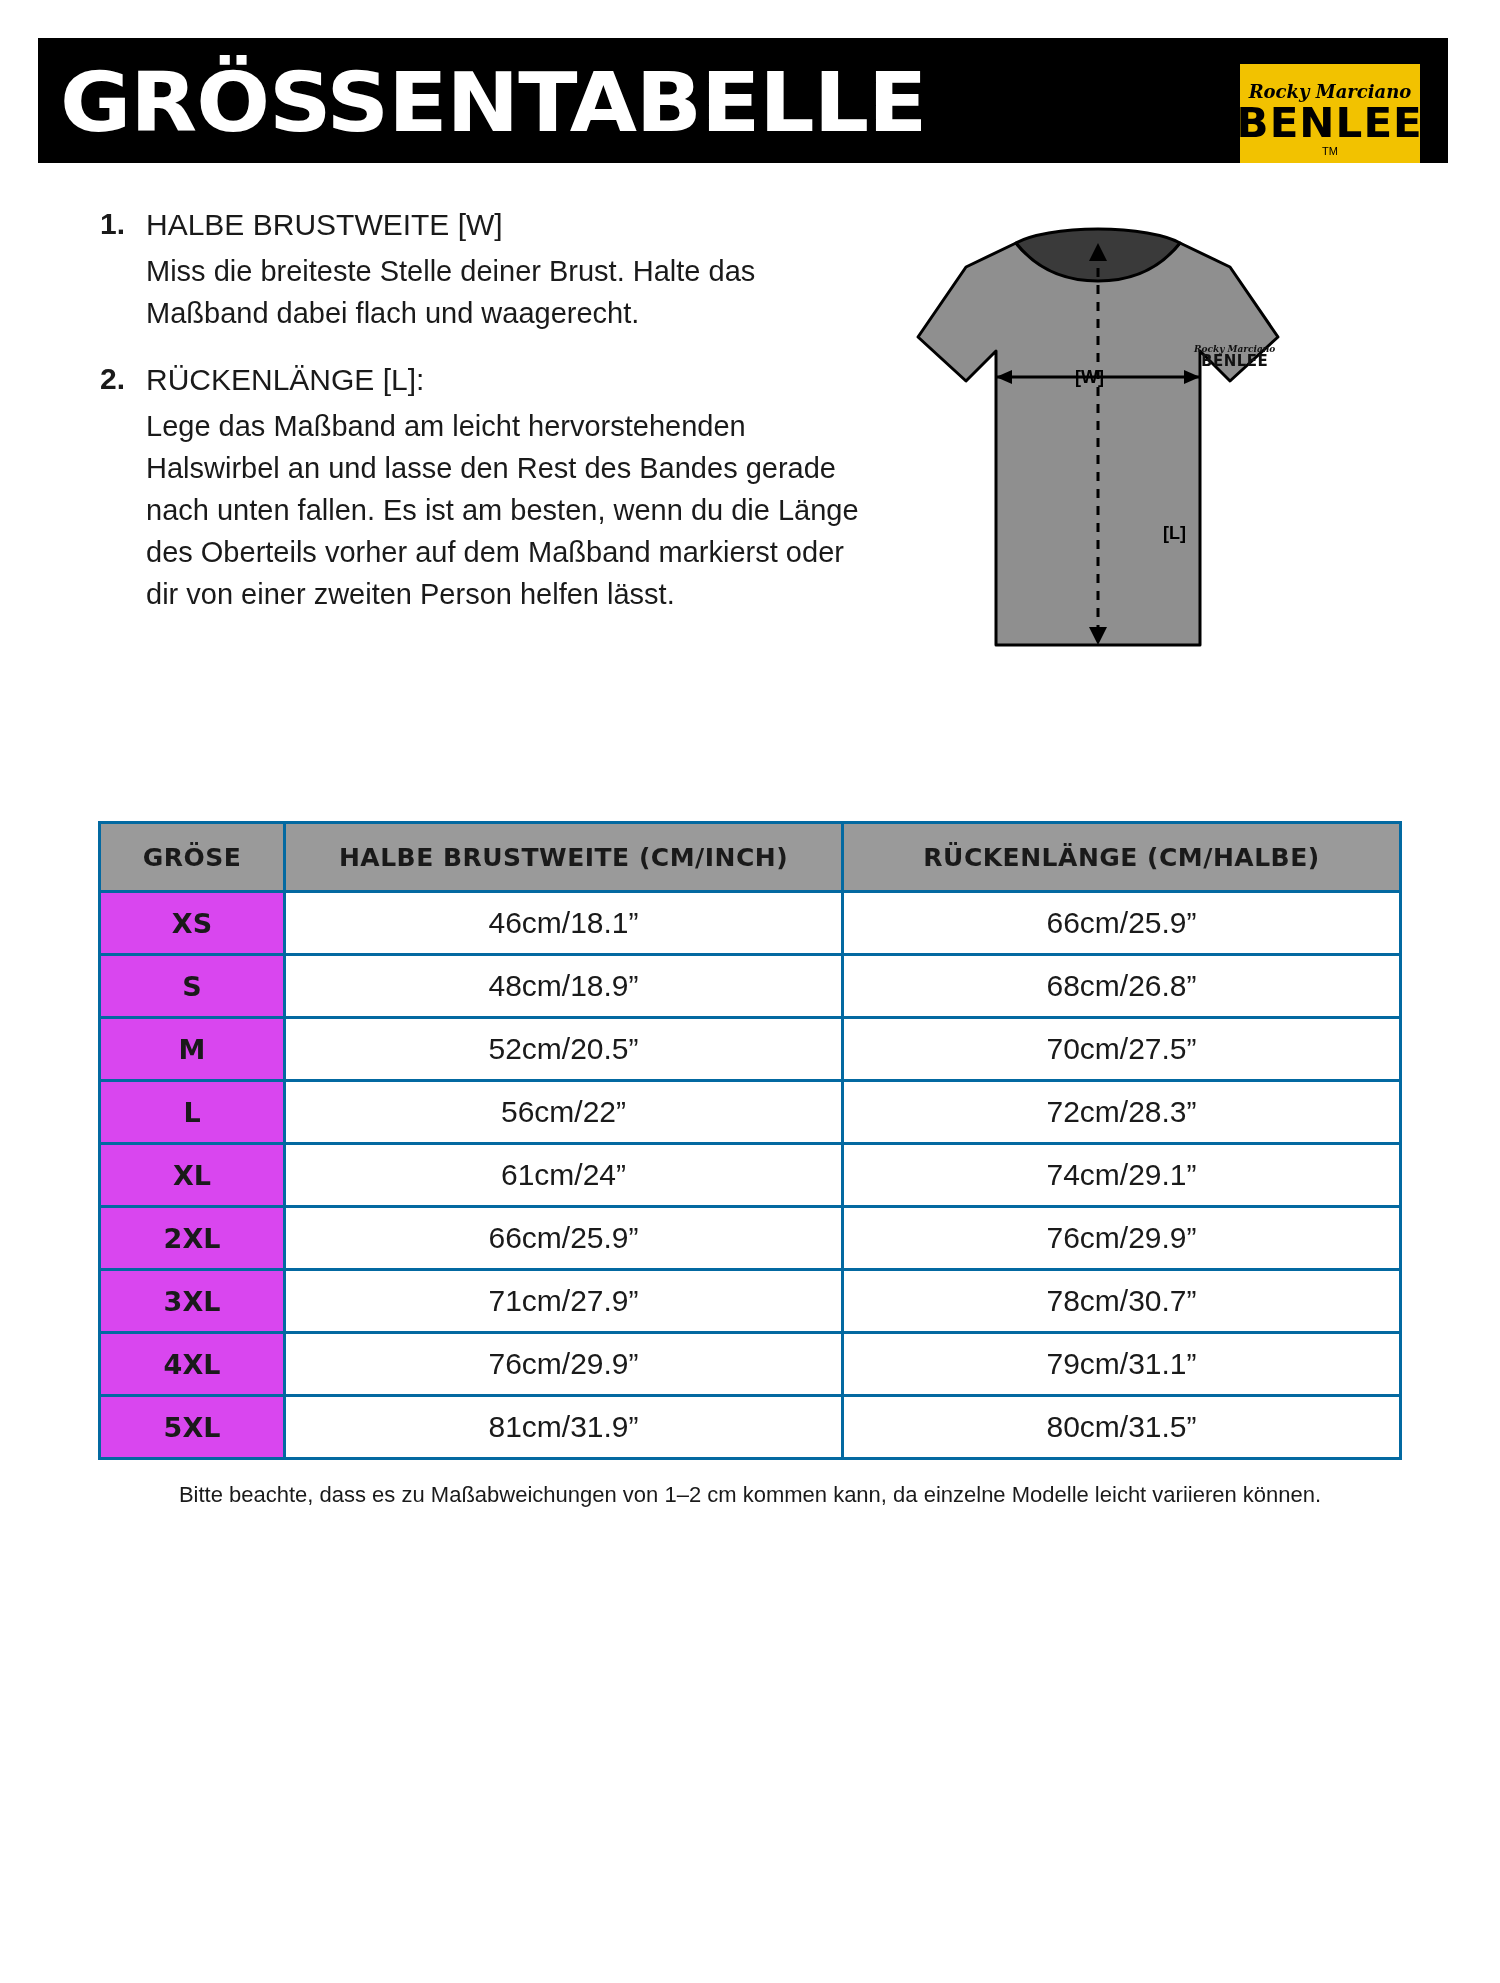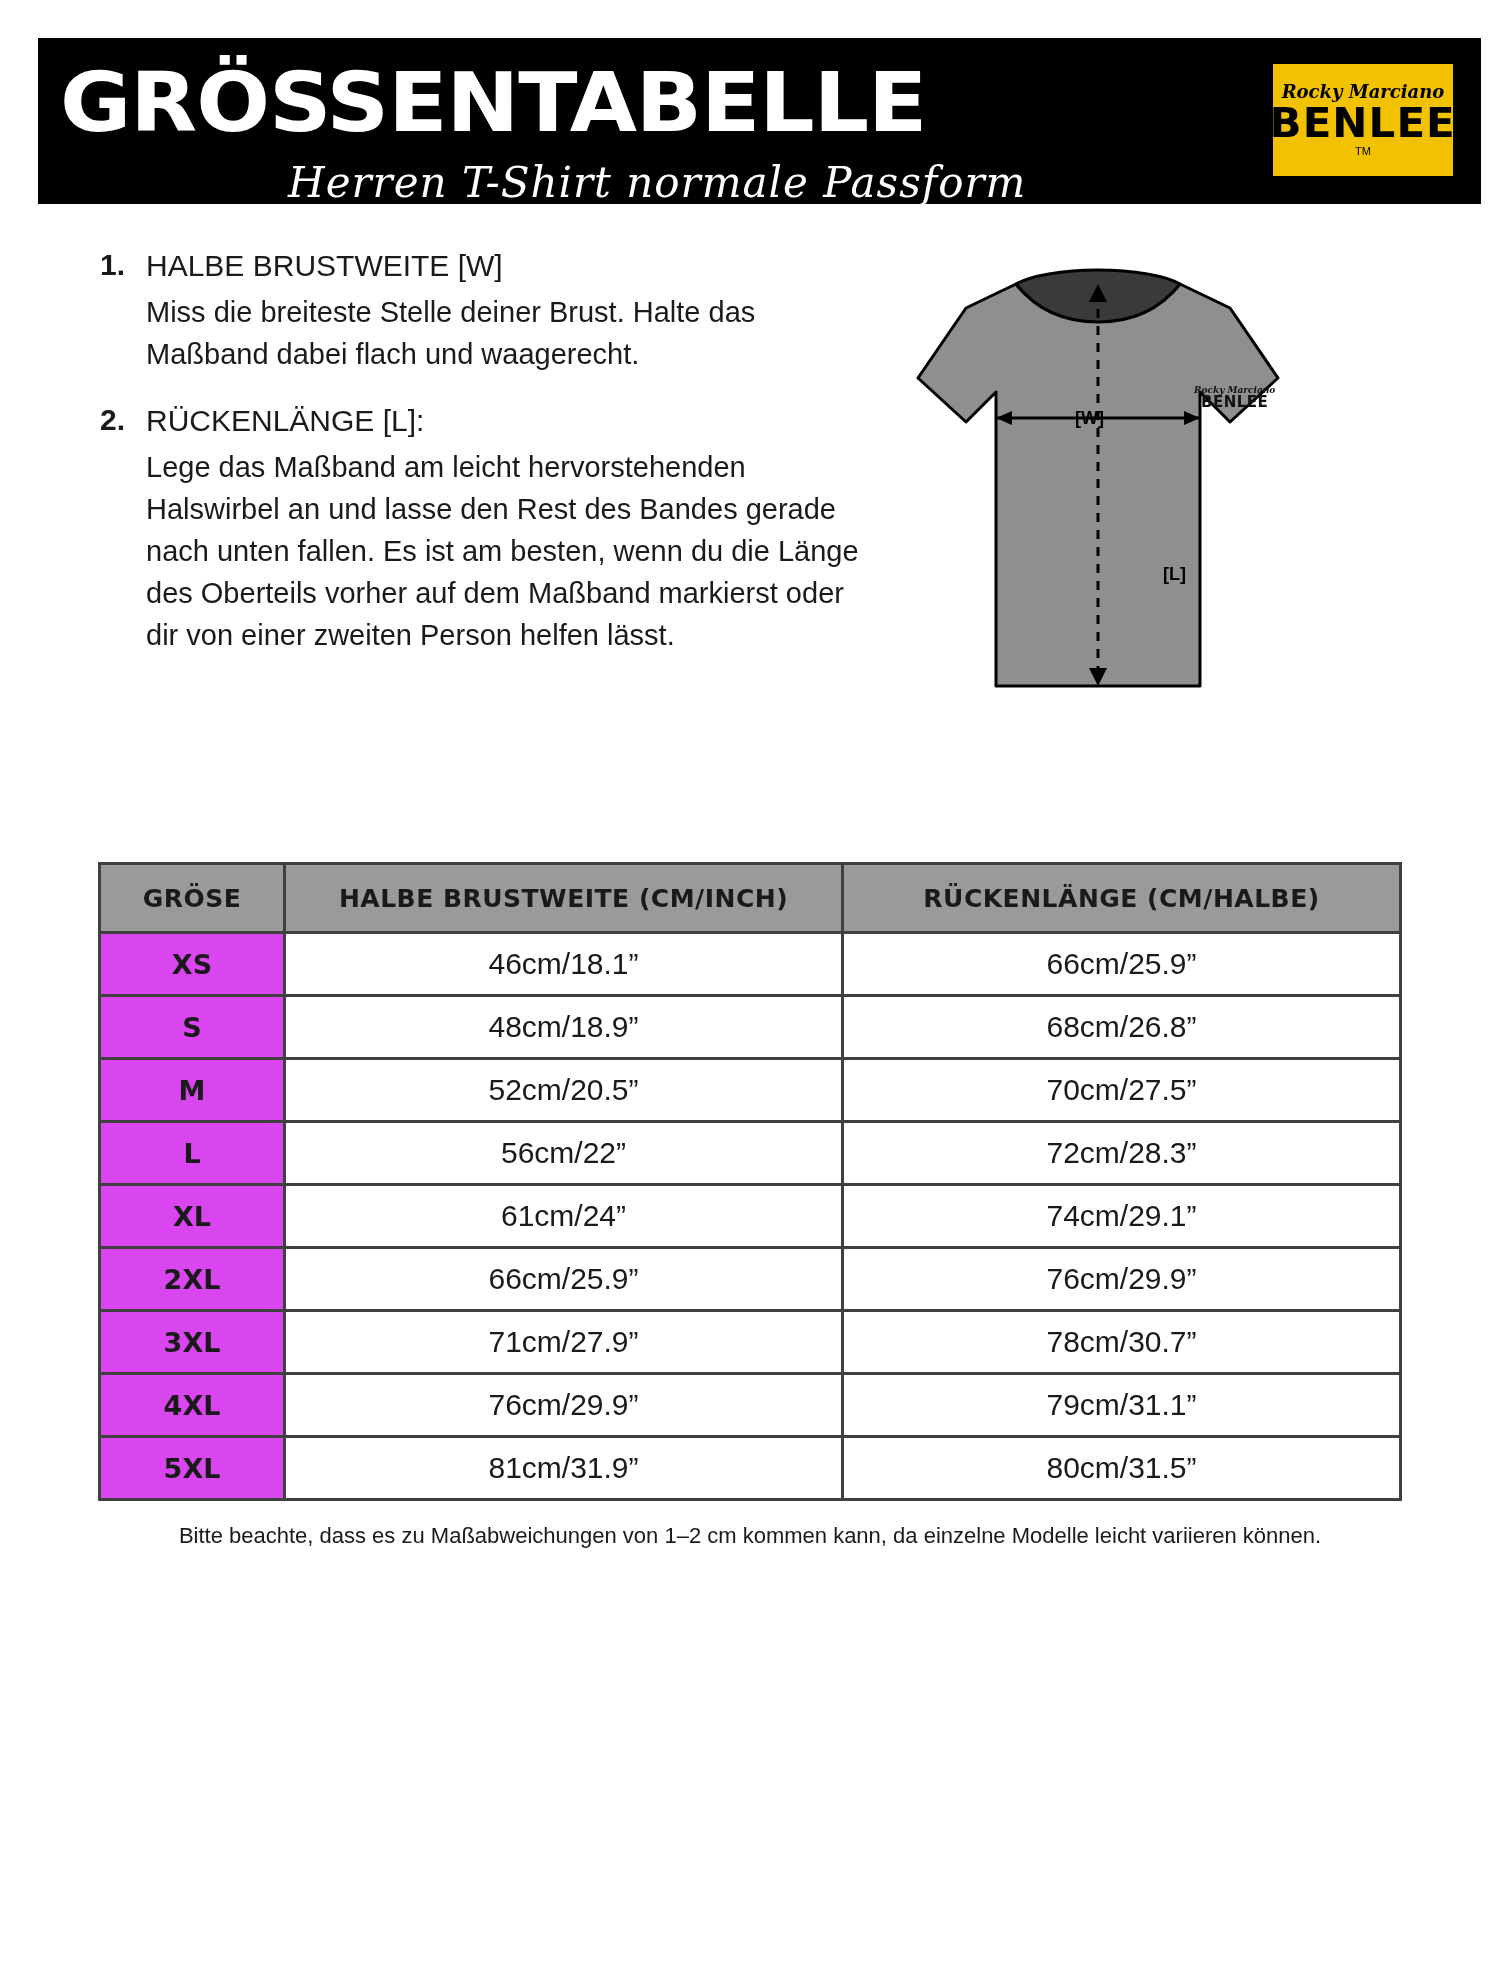--- a/index.html
+++ b/index.html
@@ -12,22 +12,22 @@
     height: 1983px;
     font-family: "Liberation Sans", sans-serif;
     color: #1a1a1a;
     overflow: hidden;
     position: relative;
   }
 
   
   .header {
     position: relative;
-    margin: 38px 19px 0 38px;
-    height: 166px;
+    margin: 38px 52px 0 38px;
+    height: 125px;
     background: #000000;
     overflow: hidden;
   }
   .header-title {
     position: absolute;
     left: 22px;
     top: 24px;
     color: #ffffff;
     font-family: "DejaVu Sans", sans-serif;
     font-weight: bold;
@@ -170,21 +170,21 @@
     margin: 26px 38px 0 38px;
     padding: 0 60px;
     box-sizing: border-box;
   }
   table {
     border-collapse: collapse;
     width: 100%;
     table-layout: fixed;
   }
   th, td {
-    border: 3px solid #404040;
+    border: 3px solid #0369a1;
     text-align: center;
     font-size: 27px;
     height: 60px;
     padding: 0 4px;
   }
   th {
     background: #9a9a9a;
     font-family: "DejaVu Sans", sans-serif;
     font-weight: bold;
     font-size: 25px;

